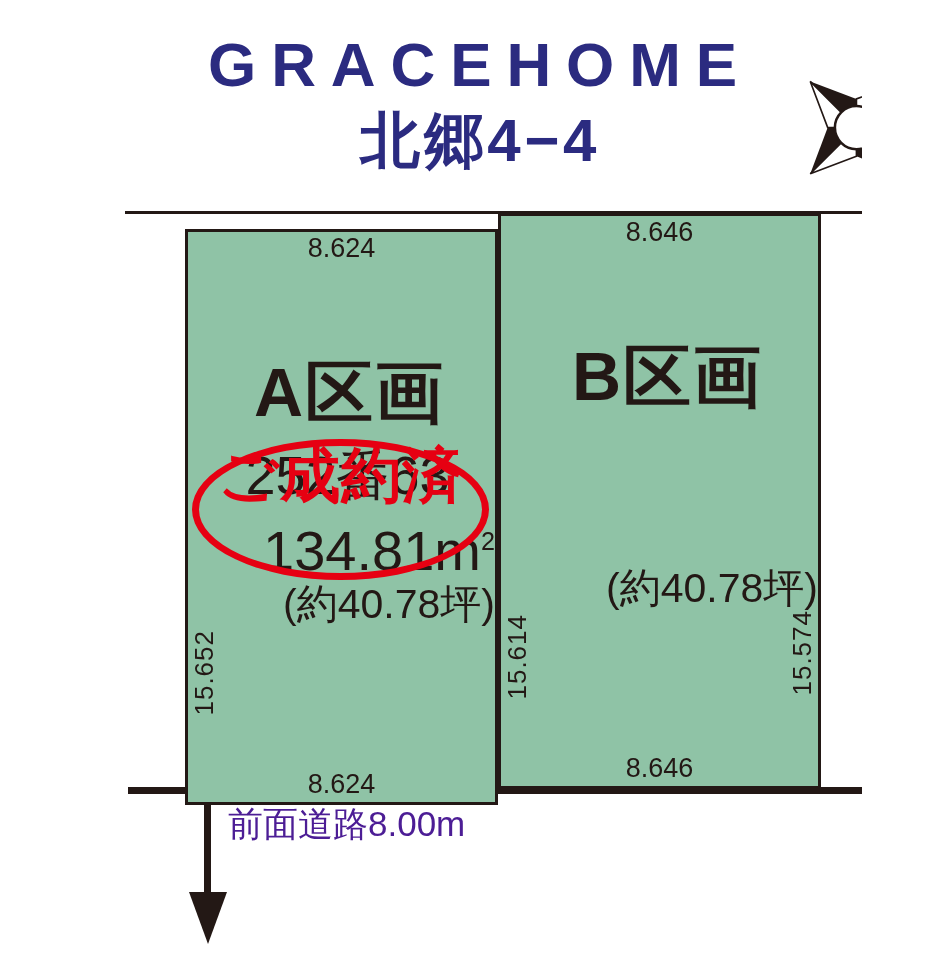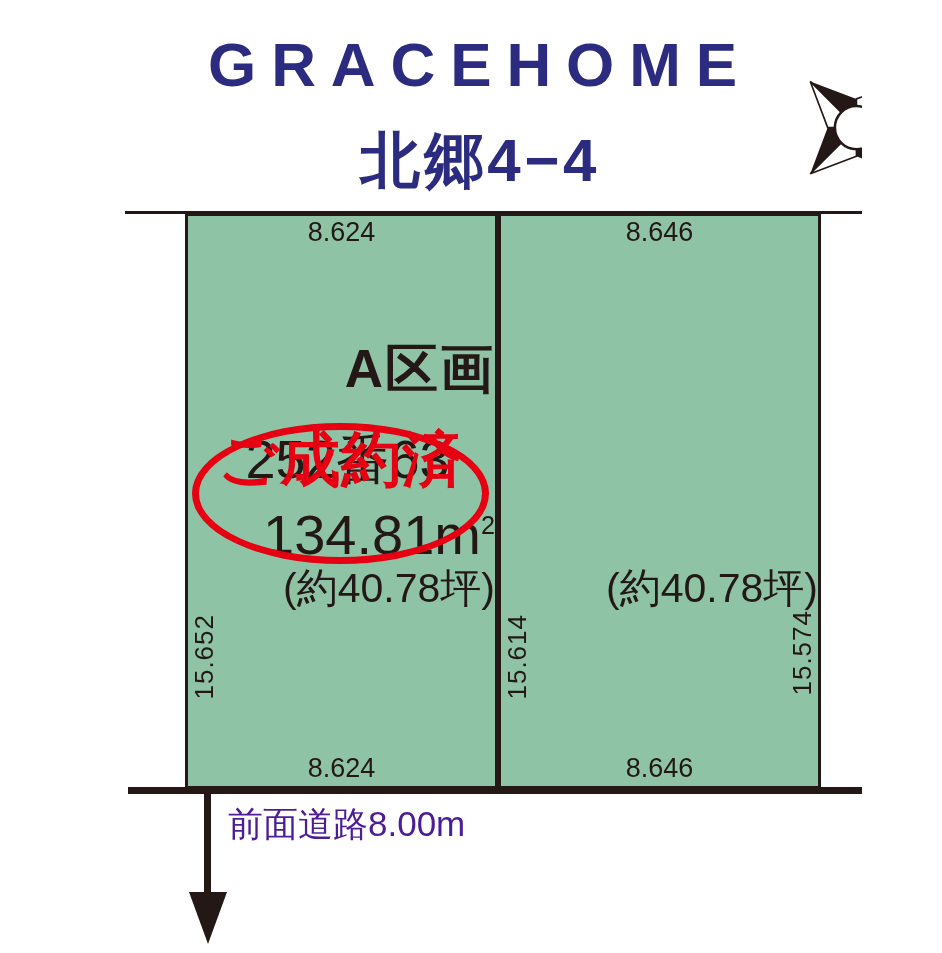--- a/index.html
+++ b/index.html
@@ -14,21 +14,20 @@
     position:absolute; left:120px; top:34px; width:720px;
     text-align:center; font-size:62px; font-weight:bold;
     letter-spacing:0.24em; color:#2b2b80; line-height:1;
     white-space:nowrap;
   }
   .location {
     position:absolute; left:120px; top:108px; width:720px;
     text-align:center; font-size:60px; font-weight:bold;
     letter-spacing:0.06em; color:#2b2b80; line-height:1.1;
     white-space:nowrap;
-    margin-top:20px;
   }
 
   
   .compass { position:absolute; left:800px; top:64px; width:118px; height:118px; }
 
   
   .top-boundary-line { position:absolute; left:125px; top:211px; width:778px; height:3px; background:#231815; }
   .road-line { position:absolute; left:128px; top:787px; width:764px; height:7px; background:#231815; }
   .arrow-stem { position:absolute; left:204px; top:790px; width:7px; height:104px; background:#231815; }
   .arrow-head {
@@ -36,34 +35,34 @@
     border-left:19px solid transparent; border-right:19px solid transparent;
     border-top:52px solid #231815;
   }
   .road-label { position:absolute; left:228px; top:801px; font-size:35px; color:#4c1d95; white-space:nowrap; }
 
   
   .plot {
     position:absolute; top:213px; height:576px;
     background:#8fc3a6; border:3px solid #231815;
   }
-  .plot-a { left:185px; width:313px; }
+  .plot-a { left:185px; width:313px;margin-top:16px; }
   .plot-b { left:498px; width:323px; }
 
   .dim-top   { position:absolute; top:2px; left:0; width:100%; text-align:center; font-size:27px; line-height:1.1; }
   .dim-bottom{ position:absolute; bottom:2px; left:0; width:100%; text-align:center; font-size:27px; line-height:1.1; }
   .dim-side  {
     position:absolute; font-size:26px; line-height:1;
     writing-mode:vertical-rl; transform:rotate(180deg);
     letter-spacing:1px;
   }
   .dim-left  { left:3px; top:398px; }
   .dim-right { right:3px; top:394px; }
 
-  .plot-title { position:absolute; top:126px; left:0; width:100%; text-align:right; font-size:53px; font-weight:bold; line-height:1; letter-spacing:2px; }
+  .plot-title { position:absolute; top:126px; left:8px; width:100%; text-align:center; font-size:68px; font-weight:bold; line-height:1; letter-spacing:2px; }
   .plot-lot   { position:absolute; top:216px; left:0; width:100%; text-align:center; font-size:54px; line-height:1;padding-left:12px; }
   .plot-area  { position:absolute; top:291px; left:0; width:100%; text-align:right; font-size:56px; line-height:1; }
   .plot-area sup { font-size:0.45em; vertical-align:super; line-height:0; }
   .plot-tsubo { position:absolute; top:352px; left:0; width:100%; text-align:right; font-size:41px; line-height:1; }
 
   
   .stamp {
     position:absolute; left:4px; top:207px; width:297px; height:141px;
     border:7px solid #e60012; border-radius:50%;
     display:flex; align-items:flex-start; justify-content:center;
@@ -112,19 +111,20 @@
     <div class="plot-tsubo">(約40.78坪)</div>
     <div class="dim-side dim-left">15.652</div>
     <div class="dim-bottom">8.624</div>
     <div class="stamp">
       <span class="stamp-text">ご成約済</span>
     </div>
   </div>
 
   <div class="plot plot-b">
     <div class="dim-top">8.646</div>
+    <div class="plot-title">B区画</div>
     <div class="plot-tsubo">(約40.78坪)</div>
     <div class="dim-side dim-left">15.614</div>
     <div class="dim-side dim-right">15.574</div>
     <div class="dim-bottom">8.646</div>
   </div>
 
 </div>
 
 </body></html>

